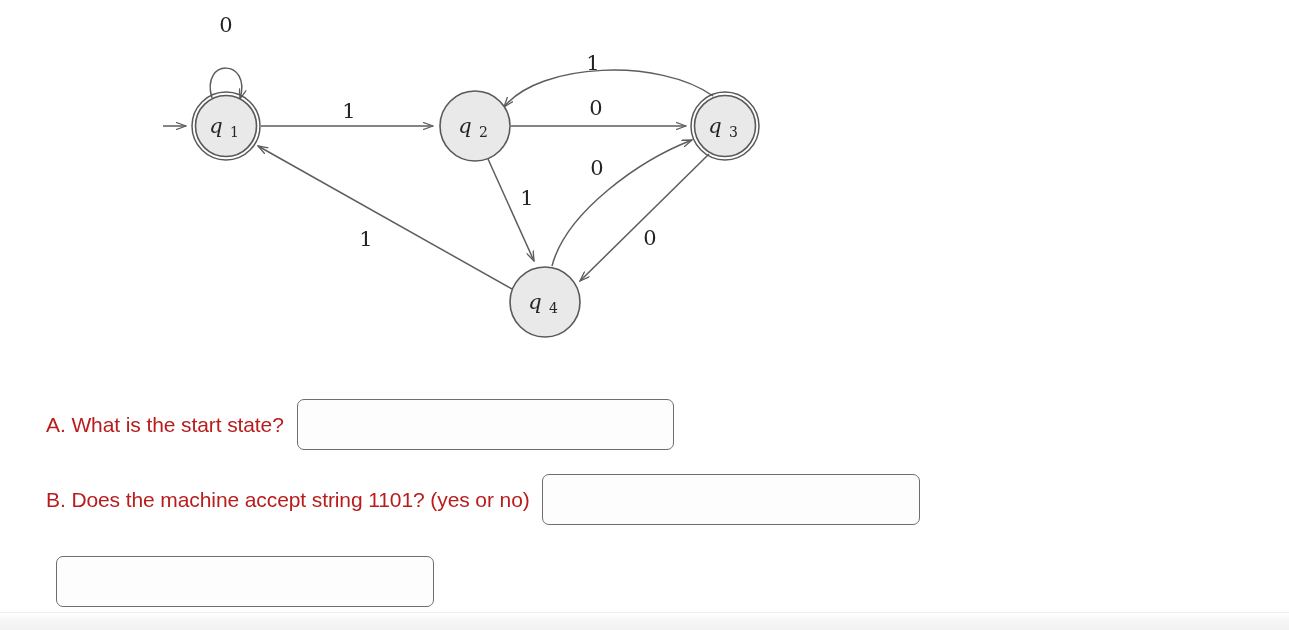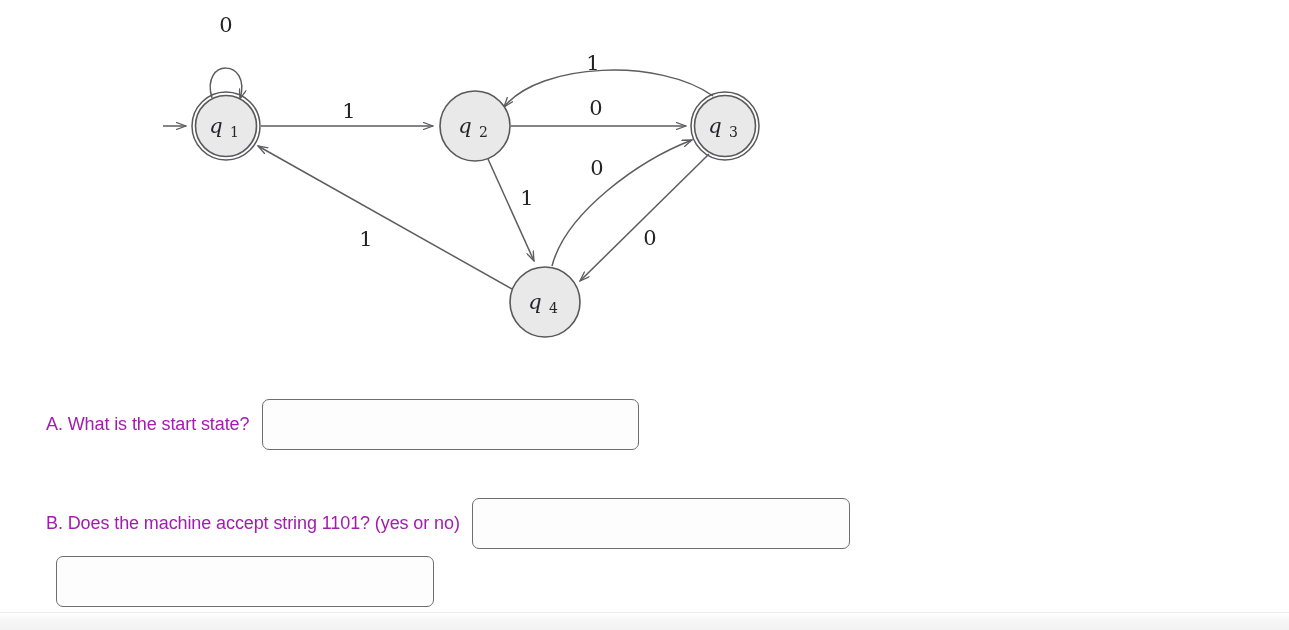--- a/index.html
+++ b/index.html
@@ -71,41 +71,41 @@
 
   
   .question-row {
     position: absolute;
     display: flex;
     align-items: center;
     white-space: nowrap;
   }
   .question-text {
     font-family: "Liberation Sans", sans-serif;
-    font-size: 18px;
-    color: #a21caf;
+    font-size: 21px;
+    color: #b91c1c;
     letter-spacing: -0.1px;
     line-height: 1.2;
     white-space: pre;
   }
   .answer-box {
     box-sizing: border-box;
     height: 51px;
     background: #fdfdfd;
     border: 1.6px solid #6e6e70;
     border-radius: 7px;
     font-family: "Liberation Sans", sans-serif;
     font-size: 17px;
     color: #1a1a1a;
     padding: 0 10px;
     outline: none;
   }
 
   #row-a { left: 46px;  top: 399px; }
-  #row-b { left: 46px;  top: 498px; }
+  #row-b { left: 46px;  top: 474px; }
   #row-c { left: 46px;  top: 556px; }
 
   #answer-a { width: 377px; margin-left: 13px; }
   #answer-b { width: 378px; margin-left: 12px; }
   #answer-c { width: 378px; margin-left: 10px; }
 
   #bottom-band {
     position: absolute;
     left: 0;
     bottom: 0;

